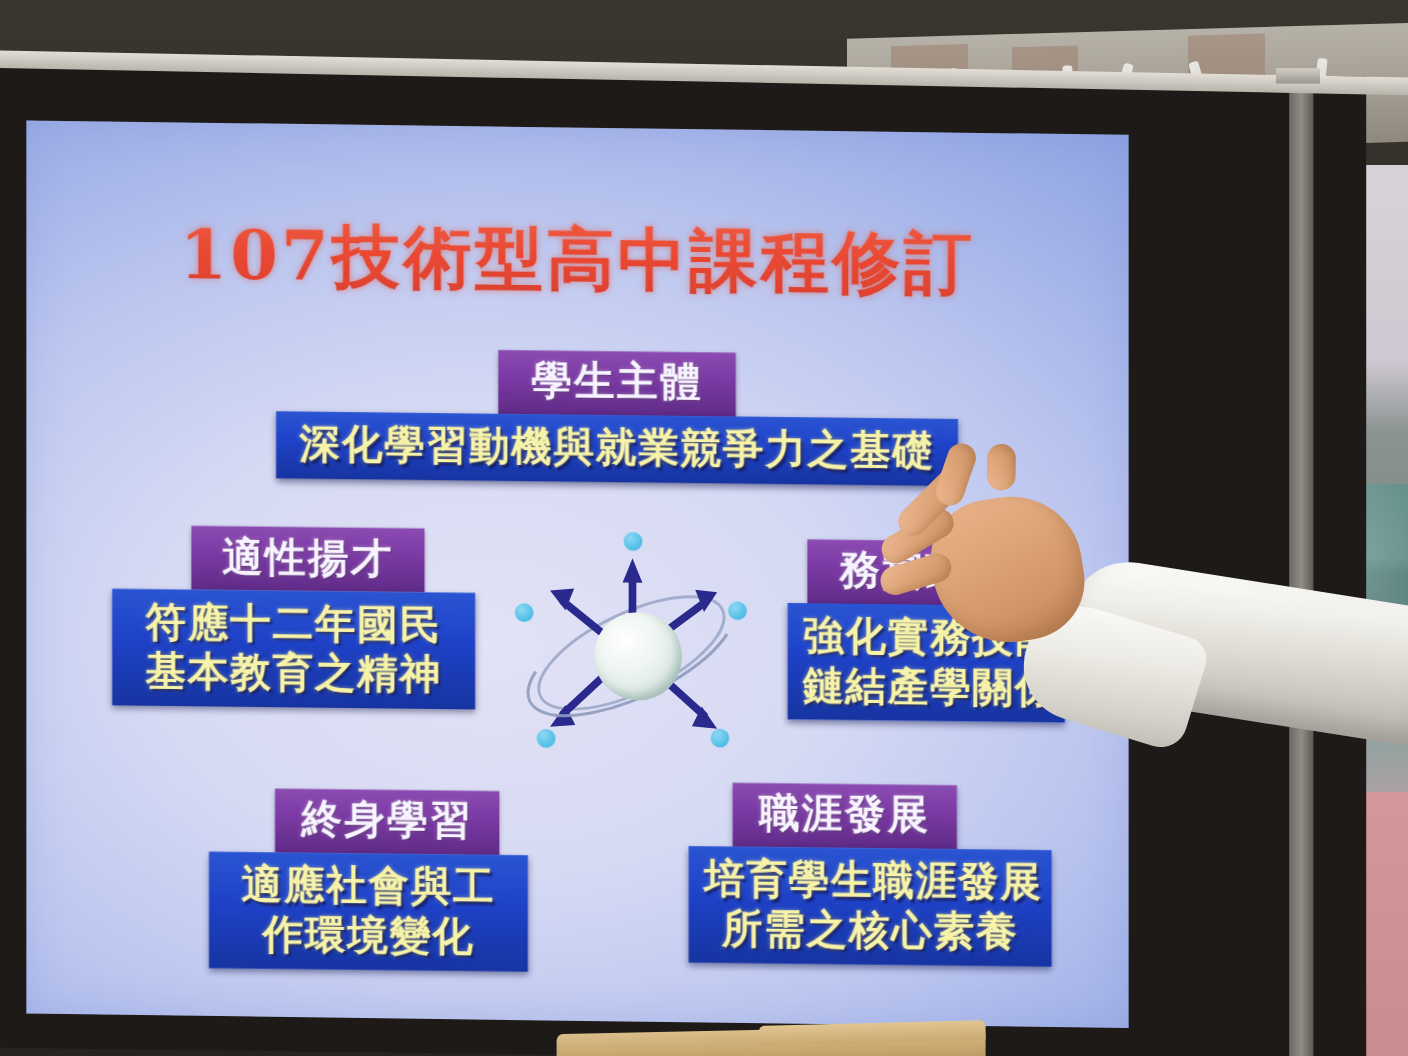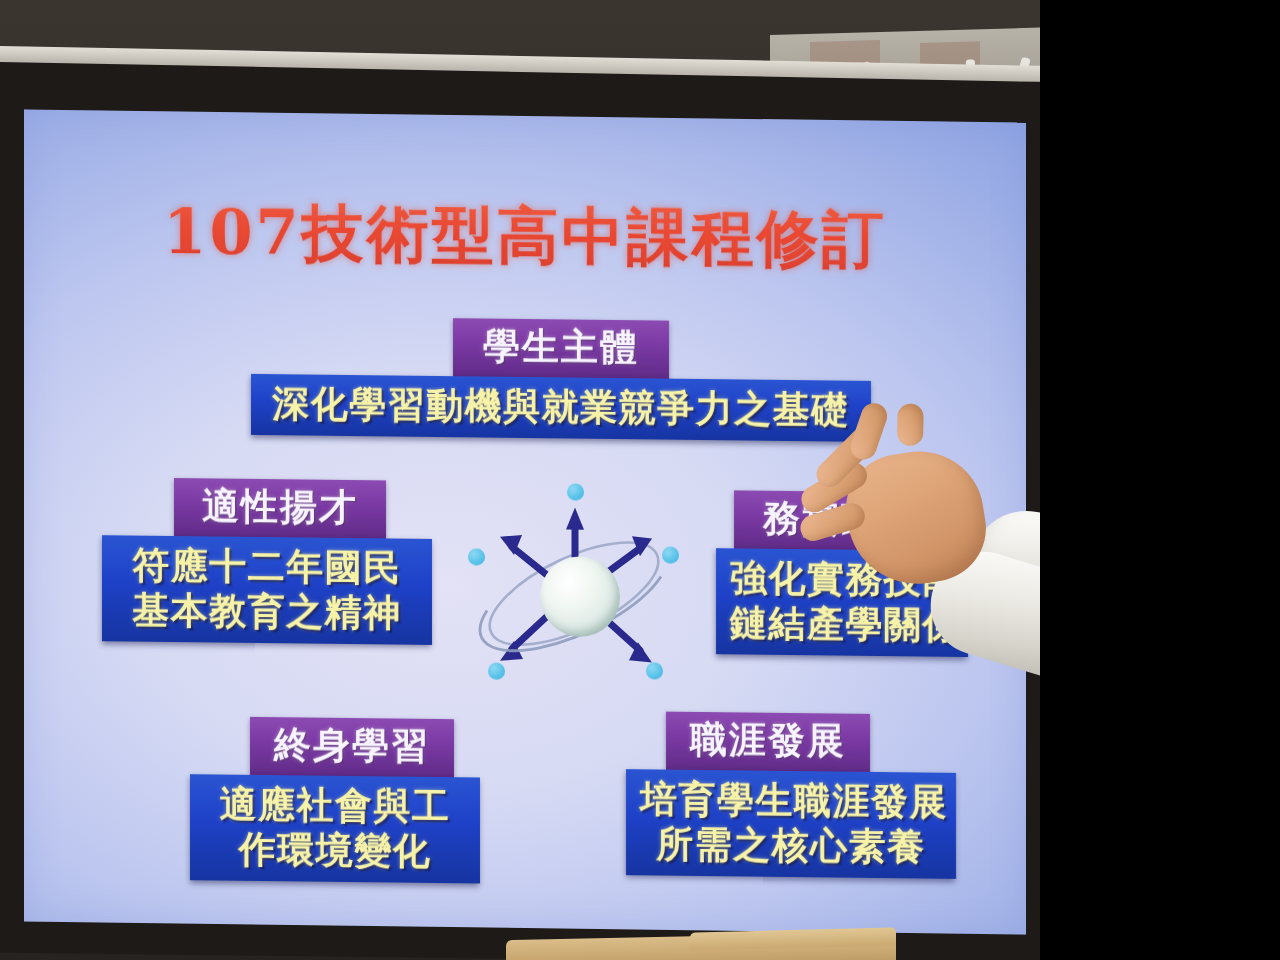--- a/index.html
+++ b/index.html
@@ -5,21 +5,21 @@
   html, body {
     margin: 0;
     padding: 0;
     background: #000;
   }
   body {
     font-family: "DejaVu Sans", "Liberation Sans", sans-serif;
   }
   .photo {
     position: relative;
-    width: 1040px;
+    width: 1280px;
     height: 960px;
     overflow: hidden;
     background: #737373;
   }
 
   
   .room-bg {
     position: absolute;
     inset: 0;
     background: linear-gradient(180deg,#3a352f 0%, #2e2a25 40%, #272320 100%);

